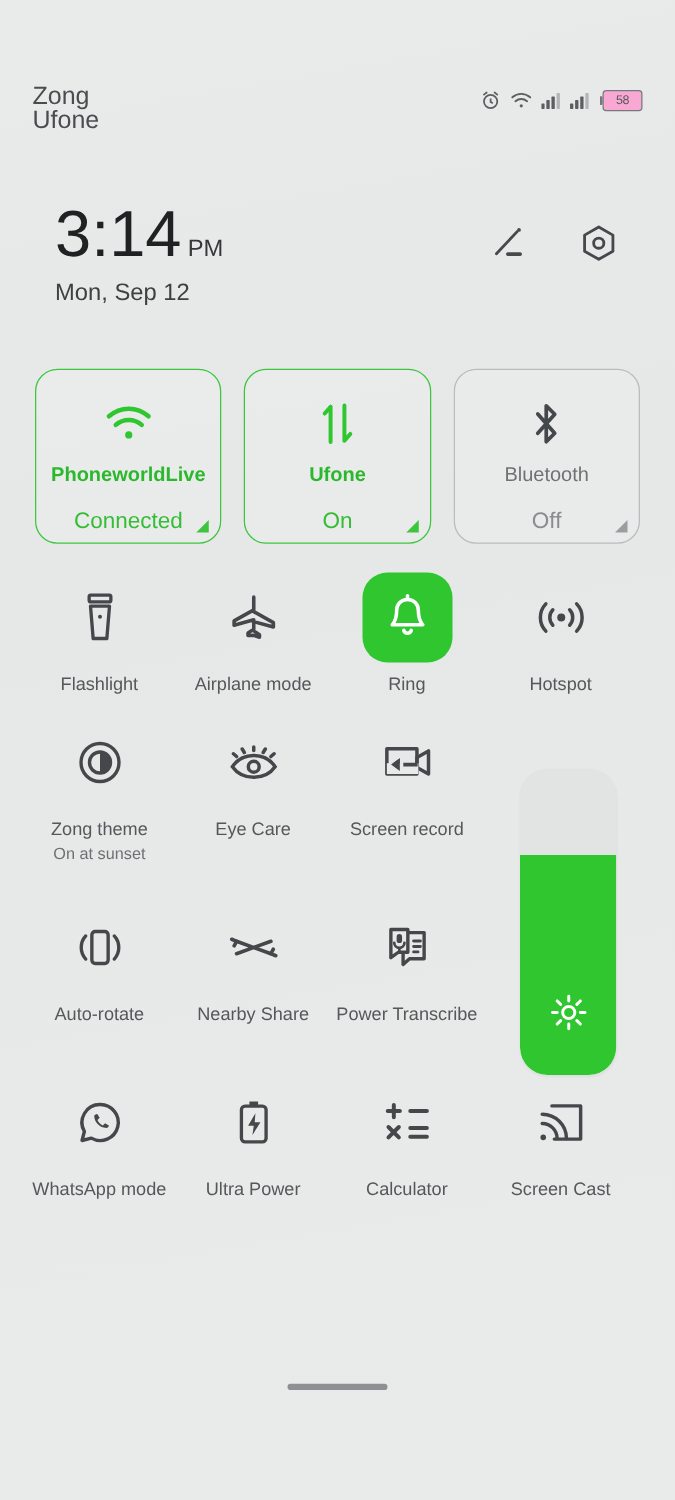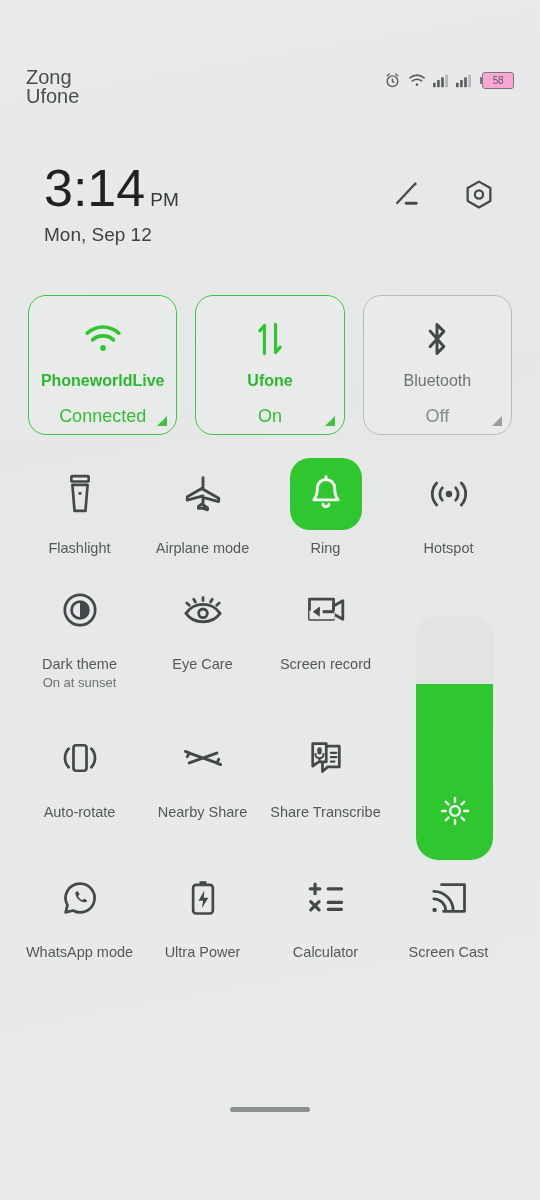--- a/index.html
+++ b/index.html
@@ -271,21 +271,21 @@
 
     <div class="grow r2">
       <div class="cell">
         <span class="iconbox">
           <svg width="38" height="38" viewBox="0 0 28 28" fill="none" stroke="#45484a" stroke-width="2">
             <circle cx="14" cy="14" r="11.2"></circle>
             <circle cx="14" cy="14" r="6.2"></circle>
             <path d="M14 7.8a6.2 6.2 0 0 1 0 12.4z" fill="#45484a" stroke="none"></path>
           </svg>
         </span>
-        <span class="lbl">Dark theme</span>
+        <span class="lbl">Zong theme</span>
         <span class="sub">On at sunset</span>
       </div>
       <div class="cell">
         <span class="iconbox">
           <svg width="42" height="34" viewBox="0 0 30 24" fill="none" stroke="#45484a" stroke-width="2" stroke-linecap="round">
             <path d="M2.8 14.4C5.6 10.3 10 8 15 8s9.4 2.3 12.2 6.4c-2.8 4-7.2 6-12.2 6s-9.4-2-12.2-6z"></path>
             <circle cx="15" cy="14.4" r="3.1"></circle>
             <path d="M15 5.2v-2M9.6 6.3 8.4 4.3M20.4 6.3l1.2-2M5.2 8.6 3.4 7M24.8 8.6l1.8-1.6"></path>
           </svg>
         </span>
@@ -329,21 +329,21 @@
       <div class="cell">
         <span class="iconbox">
           <svg width="38" height="38" viewBox="0 0 28 28" fill="none" stroke="#45484a" stroke-width="2" stroke-linejoin="round">
             <path d="M11.4 5.2h12.4v15.4h-8.6l-3.8 3.4z"></path>
             <path d="M17.6 10.2h4M17.6 13.4h4M17.6 16.6h2.6" stroke-width="1.7" stroke-linecap="round"></path>
             <path d="M4.2 3.4h10v13.4H8.6L4.2 20z" fill="#e8eaea"></path>
             <rect x="7.6" y="6" width="3.2" height="5.4" rx="1.6" fill="#45484a" stroke="none"></rect>
             <path d="M6.2 11.2a3 3 0 0 0 6 0M9.2 14.2v1.4" stroke-width="1.6" stroke-linecap="round"></path>
           </svg>
         </span>
-        <span class="lbl">Share Transcribe</span>
+        <span class="lbl">Power Transcribe</span>
       </div>
       <div class="cell"></div>
     </div>
 
     <div class="grow r4">
       <div class="cell">
         <span class="iconbox">
           <svg width="38" height="38" viewBox="0 0 28 28" fill="none" stroke="#45484a" stroke-width="2" stroke-linejoin="round">
             <path d="M14 3.4a10.6 10.6 0 0 0-9.2 15.9L3.4 24.6l5.5-1.4A10.6 10.6 0 1 0 14 3.4z"></path>
             <path d="M10.6 10.2c0 3.6 3.4 7 7 7 1 0 1.6-.5 1.6-1.4l-2.2-1.4-1.3 1.3c-1.4-.6-2.6-1.8-3.2-3.2l1.3-1.3-1.4-2.2c-.9 0-1.8.6-1.8 1.2z" fill="#45484a" stroke="none"></path>

